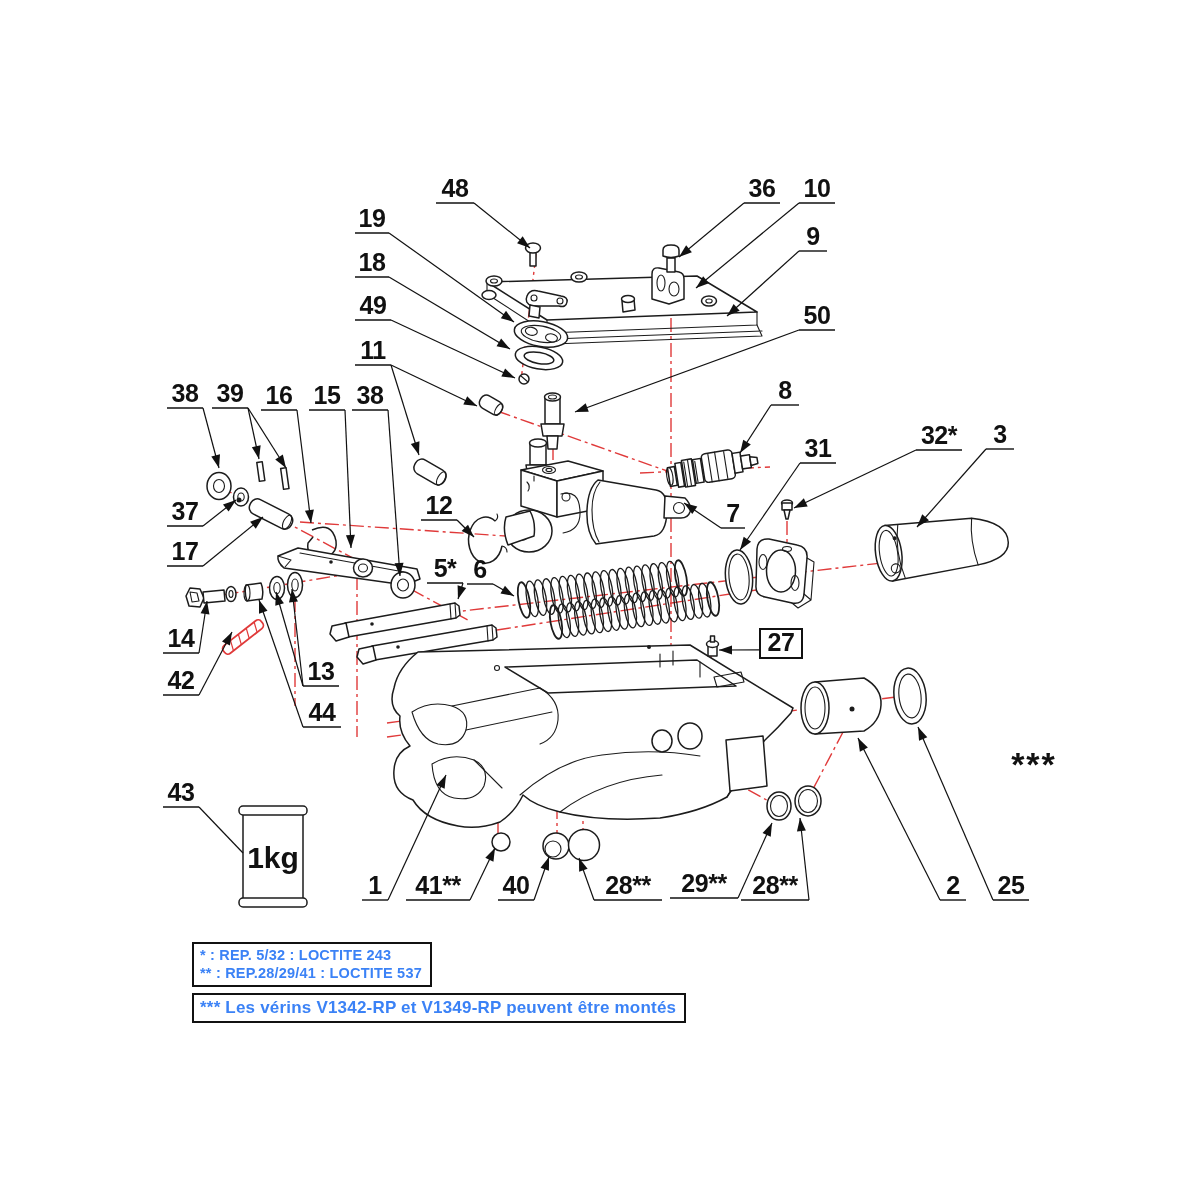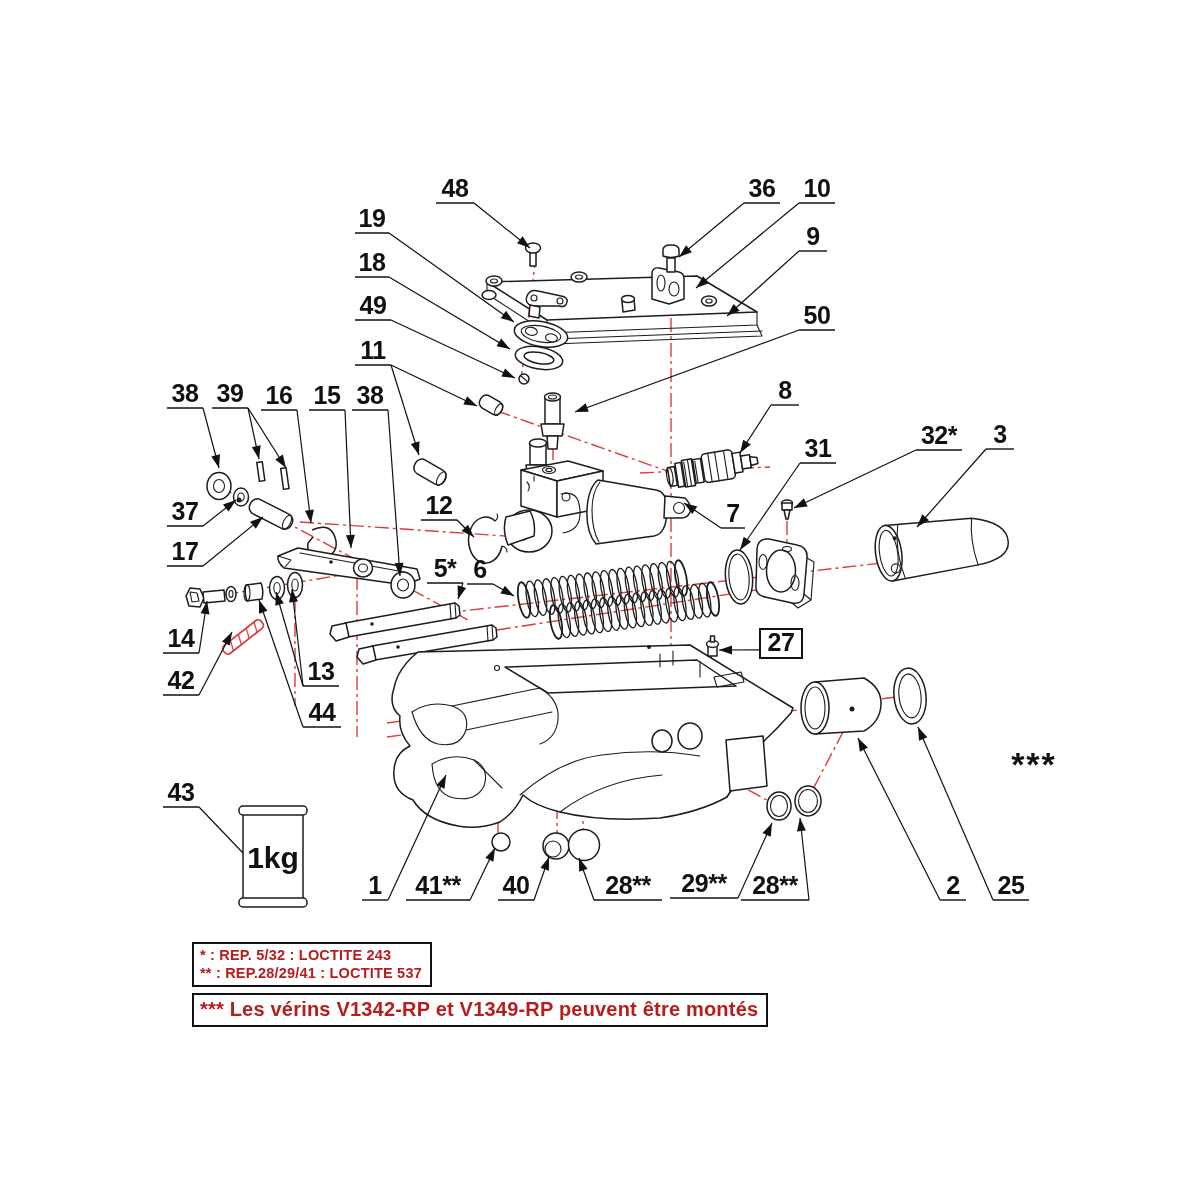--- a/index.html
+++ b/index.html
@@ -1,21 +1,21 @@
 <!DOCTYPE html>
 <html><head>
 <meta charset="utf-8">
 <style>
   html,body{margin:0;padding:0;background:#fff;}
   #stage{position:relative;width:1200px;height:1200px;background:#fff;overflow:hidden;
          font-family:"Liberation Sans",sans-serif;}
   svg{position:absolute;left:0;top:0;}
   svg text{font-family:"Liberation Sans",sans-serif;fill:#111;}
   .callout-num{font-size:25px;font-weight:700;letter-spacing:-0.5px;}
-  .note-box{position:absolute;border:2px solid #111;background:#fff;color:#b91c1c;
+  .note-box{position:absolute;border:2px solid #111;background:#fff;color:#3b82f6;
             padding:2px 8px 3px 6px;white-space:nowrap;line-height:1.25;
             font-size:14.5px;font-weight:700;letter-spacing:0.2px;}
   .part{stroke:#1c1c1c;fill:#fff;stroke-width:1.5;stroke-linejoin:round;stroke-linecap:round;}
   .detail{stroke:#1c1c1c;fill:none;stroke-width:1.1;stroke-linejoin:round;stroke-linecap:round;}
   .thin{stroke:#1c1c1c;fill:none;stroke-width:1.5;}
   .axis{stroke:#e03a3a;fill:none;stroke-width:1.4;stroke-dasharray:14 4 3 4;}
   .redpart{stroke:#e03a3a;fill:#fff;stroke-width:1.8;}
 </style>
 </head>
 <body>
@@ -486,16 +486,16 @@
         <text x="1011" y="894" text-anchor="middle" class="callout-num">25</text>
         <line x1="993" y1="900" x2="918" y2="727" stroke="#111" stroke-width="1.2"></line>
         <polygon points="918,727 927.2995414857746,737.1374813516157 919.0421214154289,740.7172877404938" fill="#111"></polygon>
       </g>
 </svg>
 
 <div class="note-box" style="left:192px;top:942px;">
   <div>* : REP. 5/32 : LOCTITE 243</div>
   <div>** : REP.28/29/41 : LOCTITE 537</div>
 </div>
-<div class="note-box" style="left:192px;top:993px;font-size:20px;">
+<div class="note-box" style="left:192px;top:993px;font-size:17px;">
   <span>*** Les vérins V1342-RP et V1349-RP peuvent être montés</span>
 </div>
 </div>
 
 </body></html>

